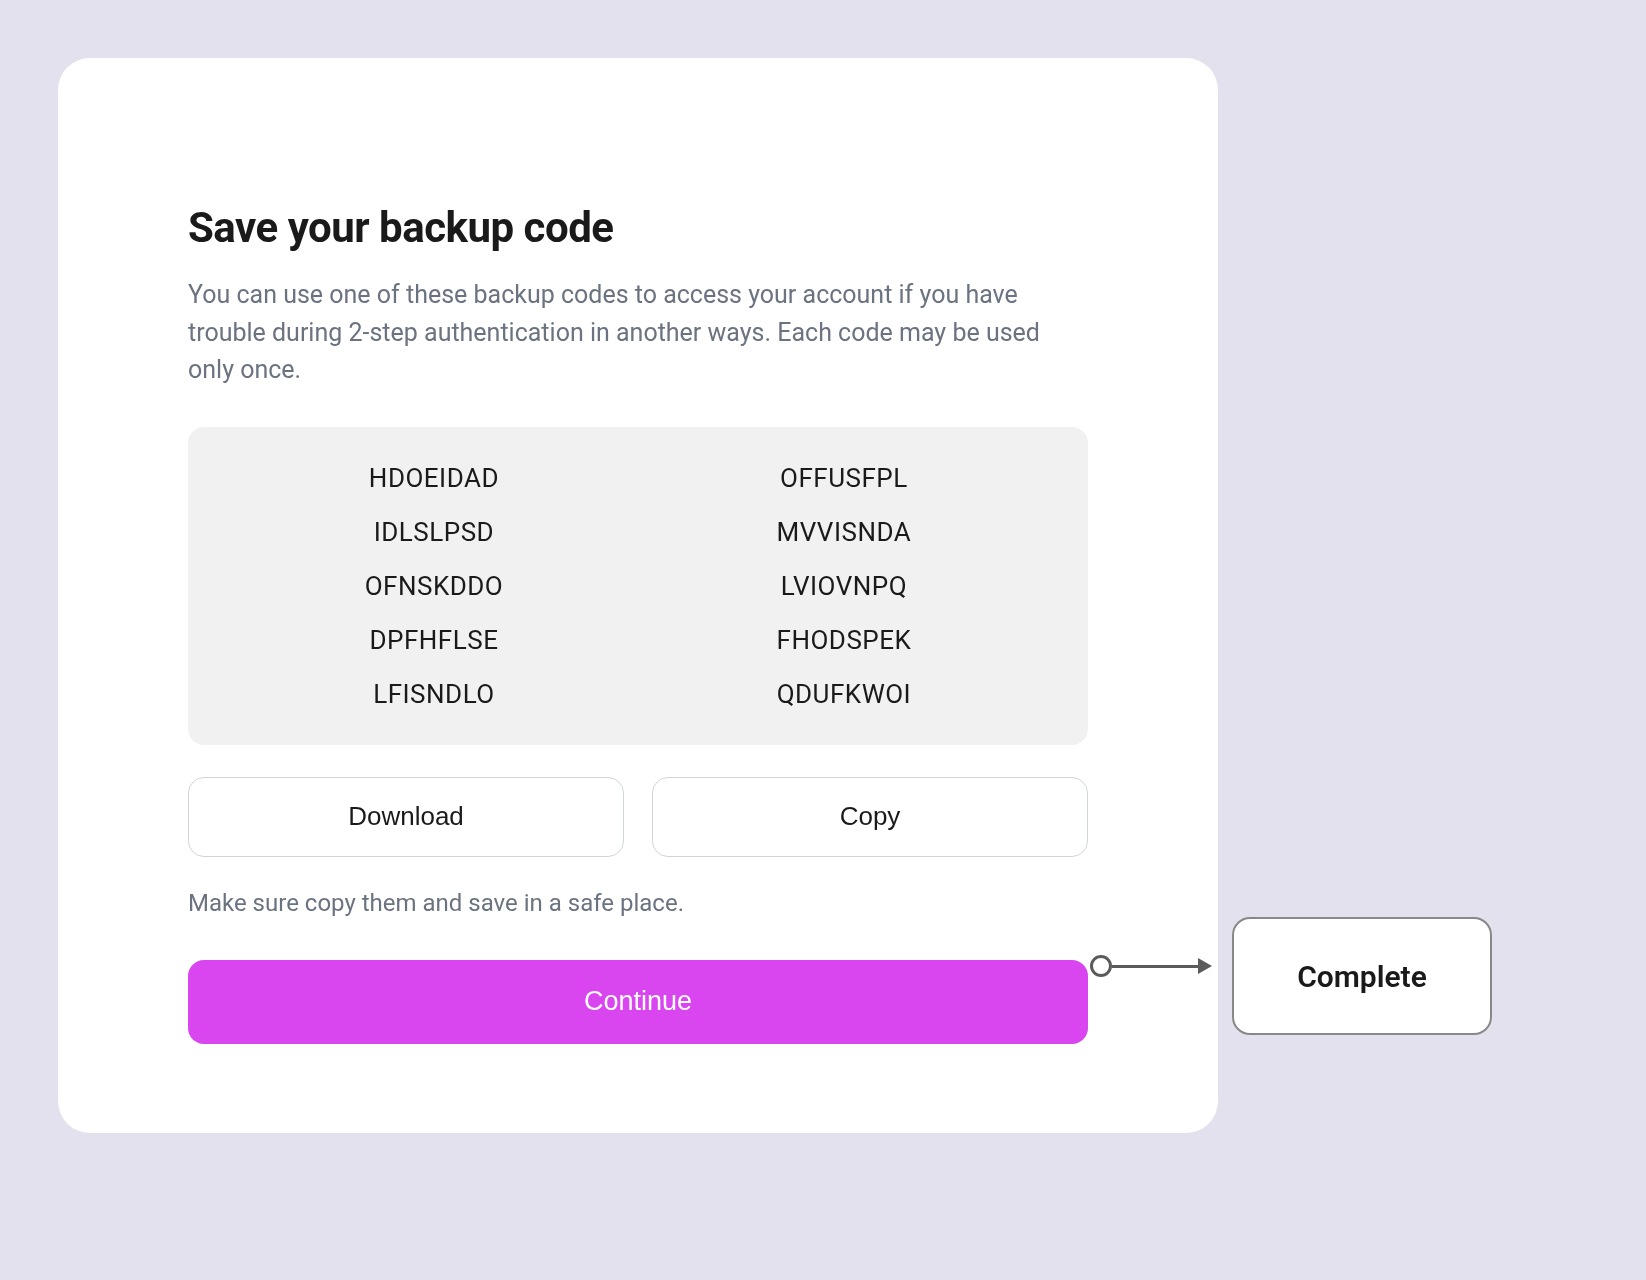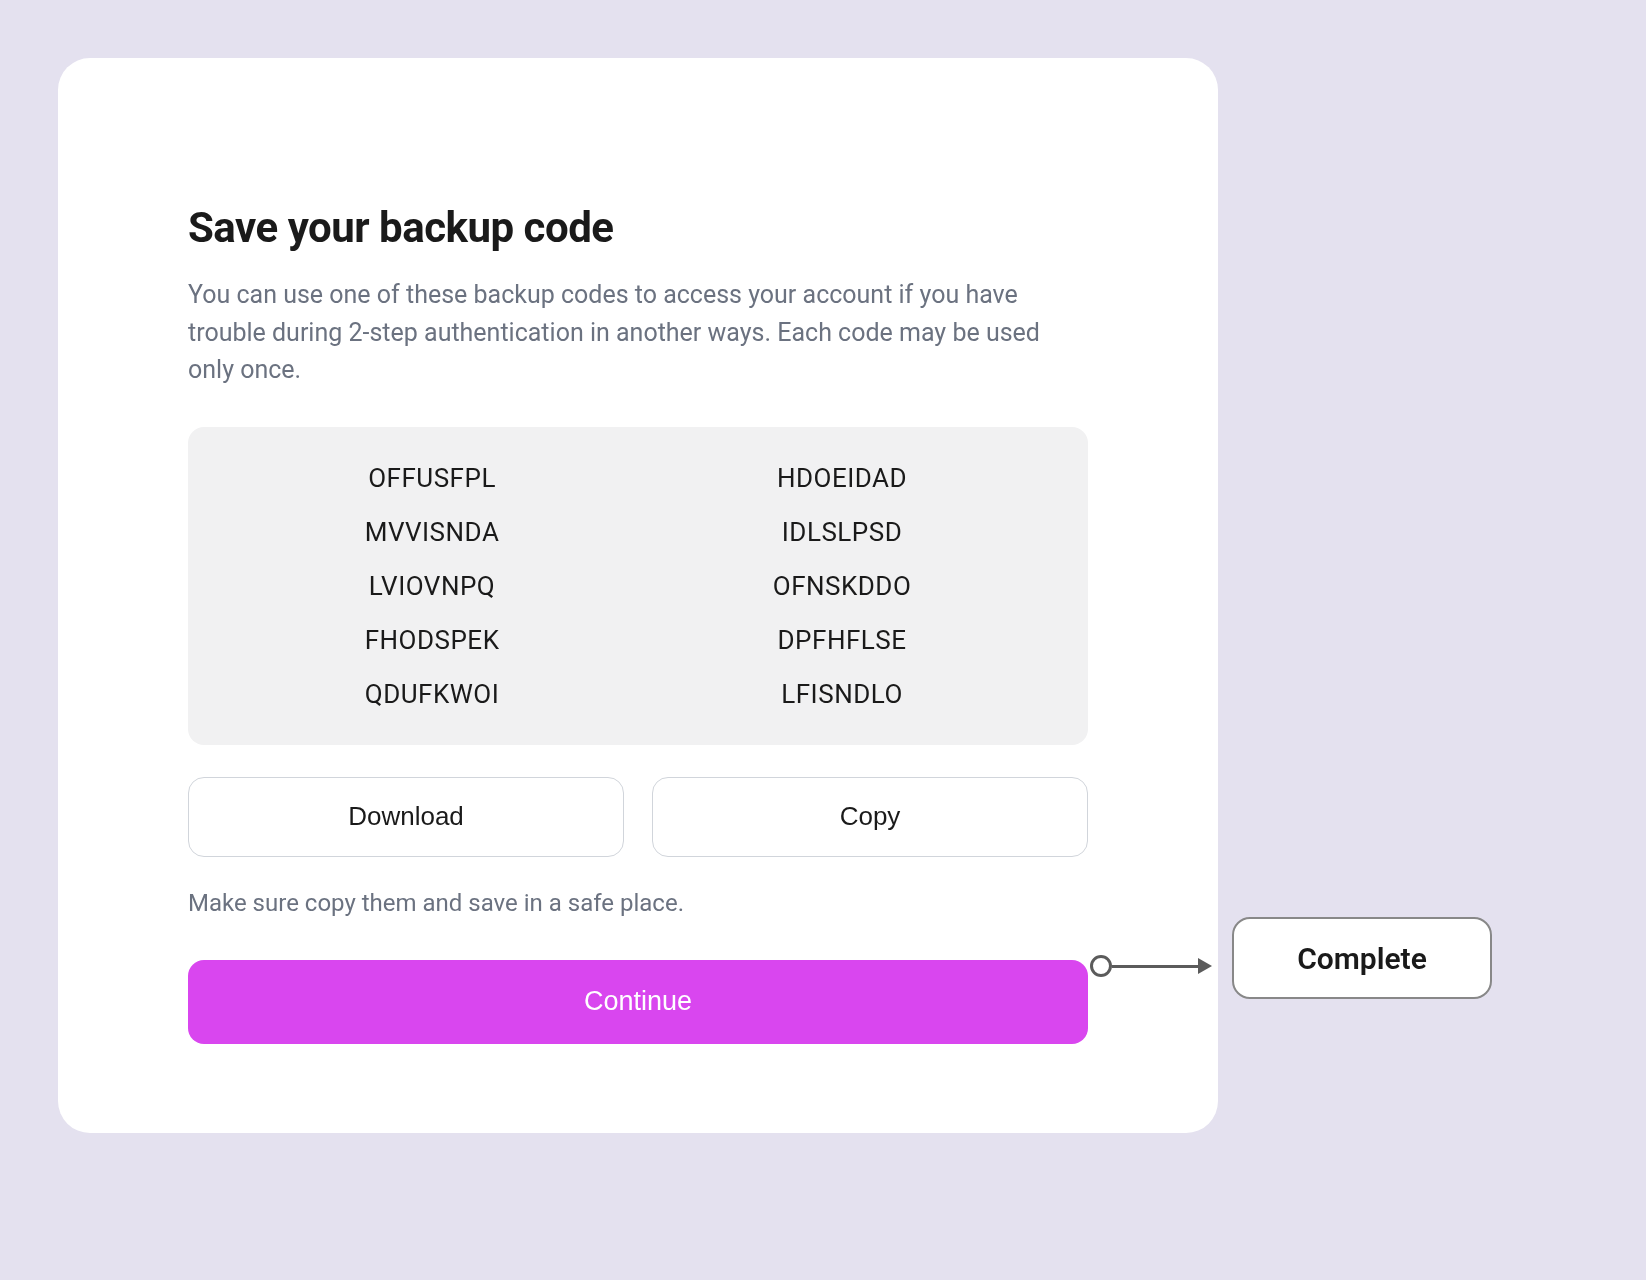--- a/index.html
+++ b/index.html
@@ -130,53 +130,53 @@
       border-bottom: 8px solid transparent;
       border-left: 14px solid #5b5b5b;
       margin-left: -2px;
     }
     
     .complete-badge {
       position: absolute;
       left: 1232px;
       top: 917px;
       width: 260px;
-      height: 82px;
+      height: 118px;
       background-color: #ffffff;
       border: 2.5px solid #888888;
       border-radius: 18px;
       display: flex;
       align-items: center;
       justify-content: center;
       font-size: 30px;
       font-weight: 600;
       color: #1a1a1a;
     }
   </style>
 </head>
 <body>
 
 <div class="card">
   <h1 class="title">Save your backup code</h1>
   <p class="description">You can use one of these backup codes to access your account if you have trouble during 2-step authentication in another ways. Each code may be used only once.</p>
   
   <div class="codes-container">
     <div class="codes-column">
+      <span class="code-item">HDOEIDAD</span>
+      <span class="code-item">IDLSLPSD</span>
+      <span class="code-item">OFNSKDDO</span>
+      <span class="code-item">DPFHFLSE</span>
+      <span class="code-item">LFISNDLO</span>
+    </div>
+    <div class="codes-column">
       <span class="code-item">OFFUSFPL</span>
       <span class="code-item">MVVISNDA</span>
       <span class="code-item">LVIOVNPQ</span>
       <span class="code-item">FHODSPEK</span>
       <span class="code-item">QDUFKWOI</span>
-    </div>
-    <div class="codes-column">
-      <span class="code-item">HDOEIDAD</span>
-      <span class="code-item">IDLSLPSD</span>
-      <span class="code-item">OFNSKDDO</span>
-      <span class="code-item">DPFHFLSE</span>
-      <span class="code-item">LFISNDLO</span>
     </div>
   </div>
   
   <div class="button-row">
     <button class="secondary-button">Download</button>
     <button class="secondary-button">Copy</button>
   </div>
   
   <p class="hint-text">Make sure copy them and save in a safe place.</p>
   

